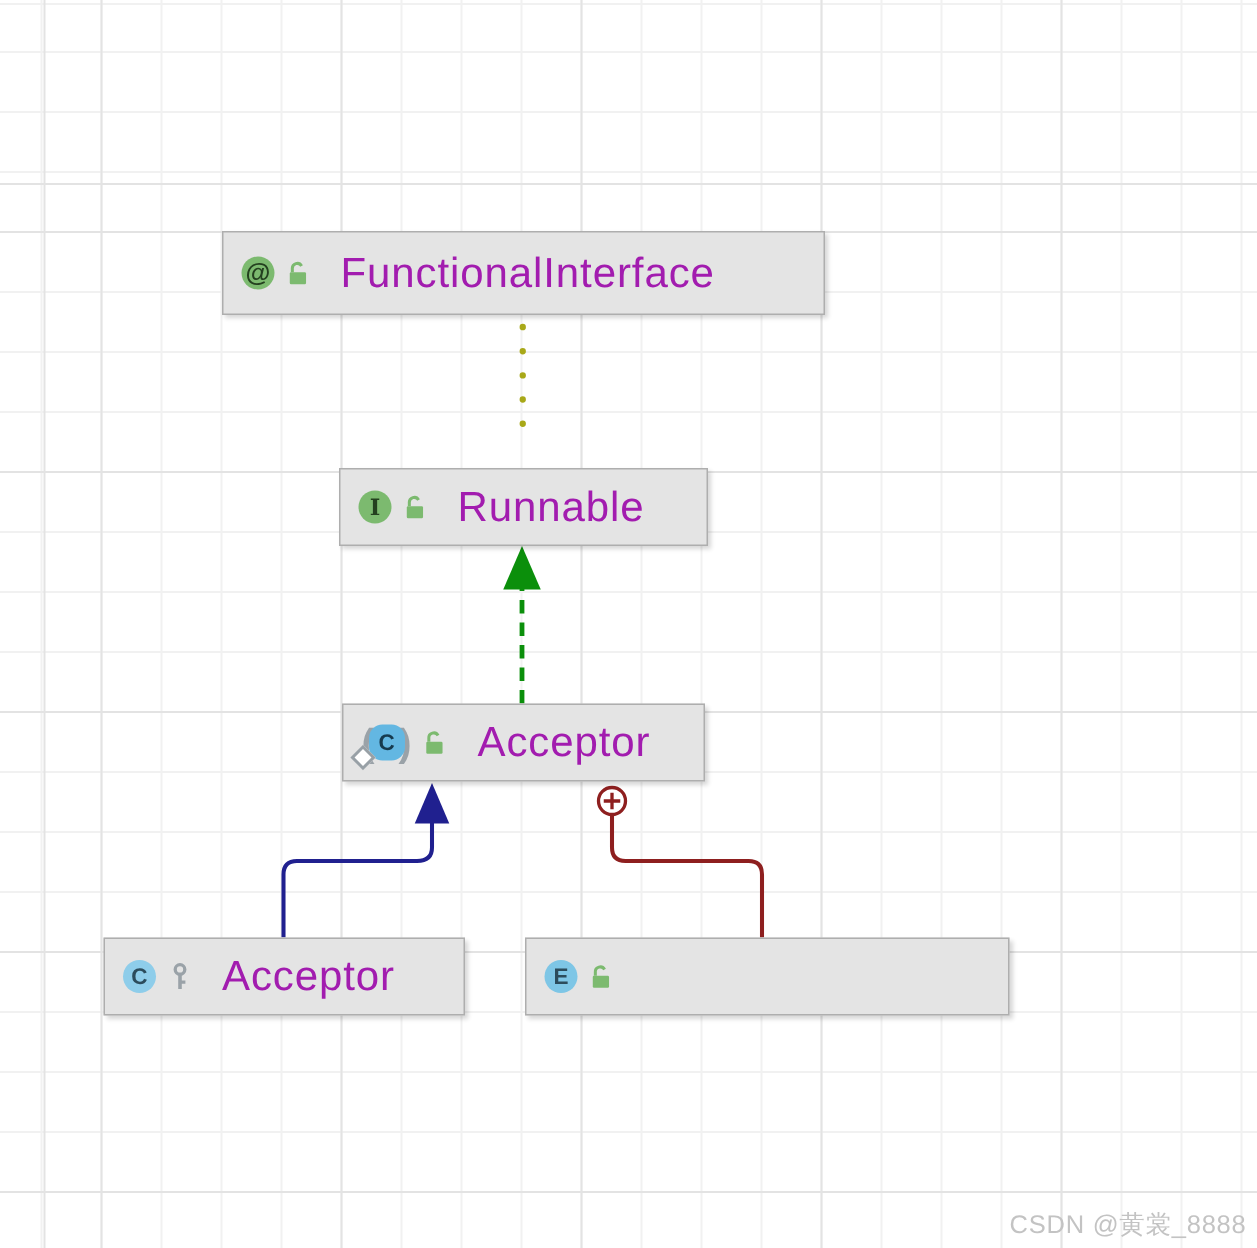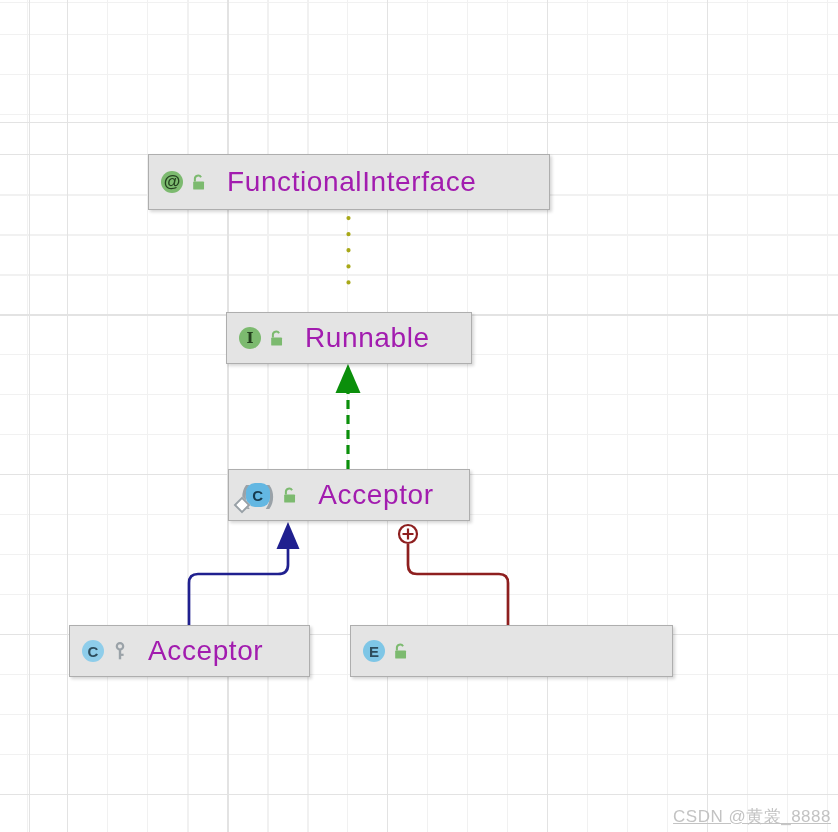--- a/index.html
+++ b/index.html
@@ -53,21 +53,21 @@
   .anon .paren.close{margin-left:-4px;}
   .anon .diamond{
     position:absolute;left:-5px;bottom:-4px;
     width:8px;height:8px;background:#ffffff;
     border:2.4px solid #98a0a6;
     transform:rotate(45deg);
     z-index:2;
   }
   .watermark{
     position:absolute;right:7px;bottom:4px;
-    color:#c3c3c3;font-size:17px;letter-spacing:0.5px;text-decoration:underline;
+    color:#c3c3c3;font-size:17px;letter-spacing:0.5px;
   }
 </style>
 </head>
 <body>
 
 <div class="canvas">
 
   <svg class="edges" width="838" height="832">
     <g>
       <line x1="348.5" y1="218" x2="348.5" y2="298" fill="none" stroke-width="4.2" stroke-linecap="round" stroke-dasharray="0.1 16" stroke="#a8a818"></line>

